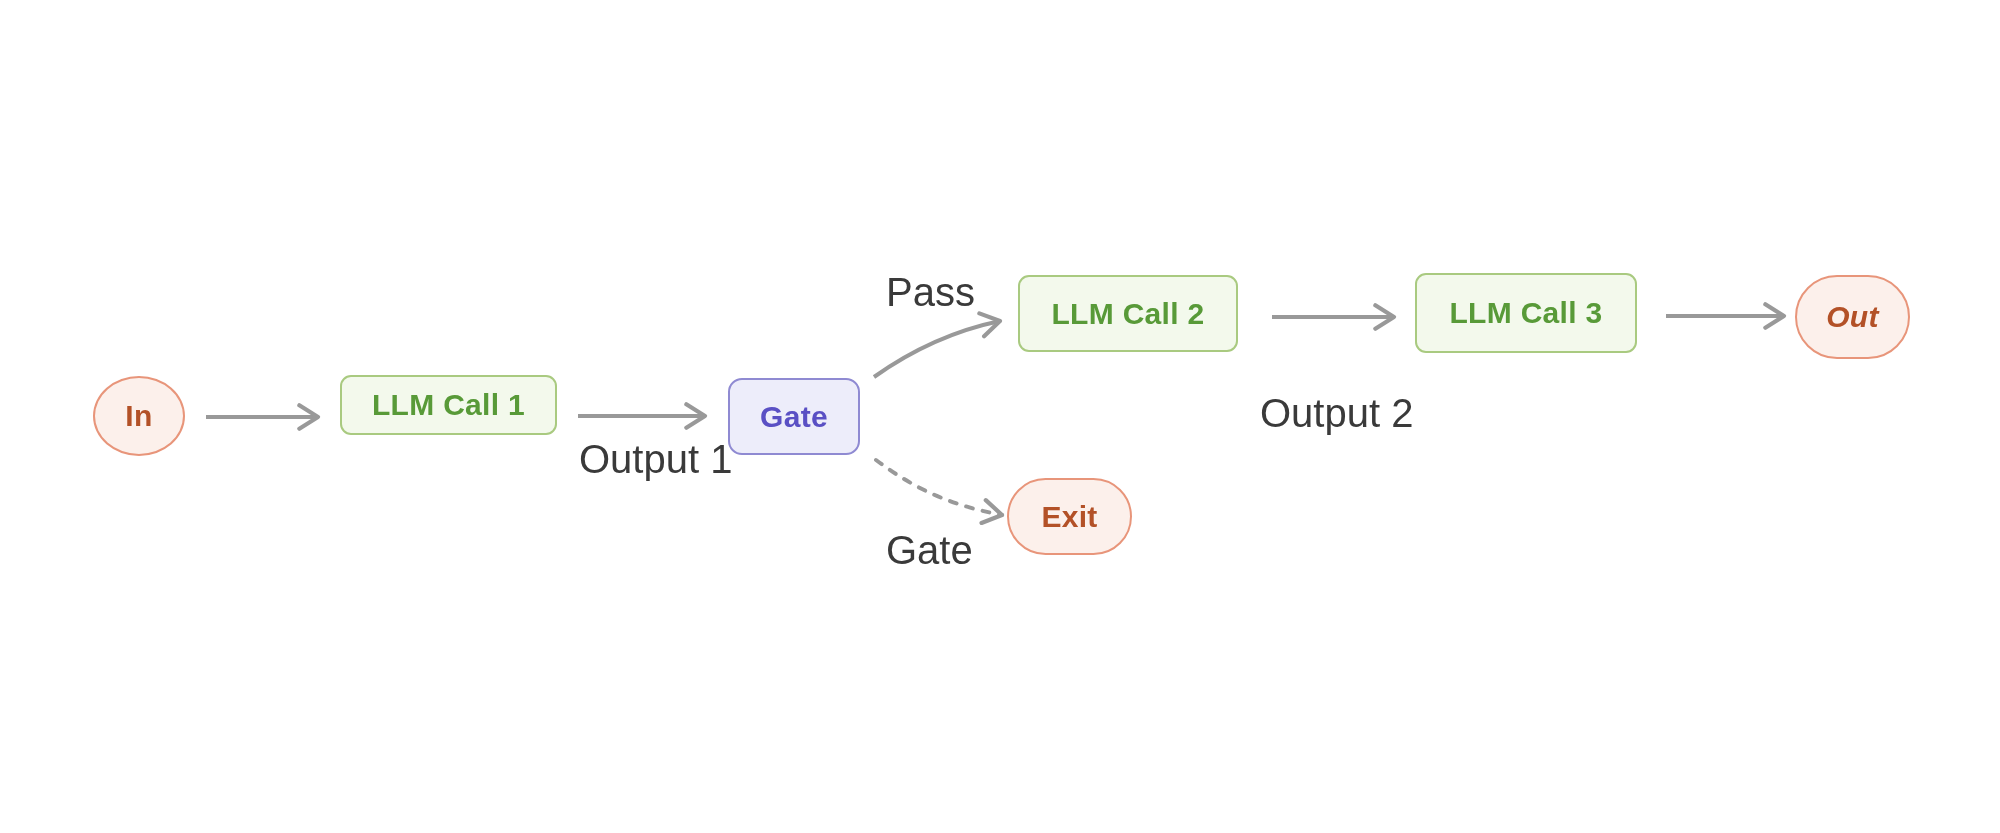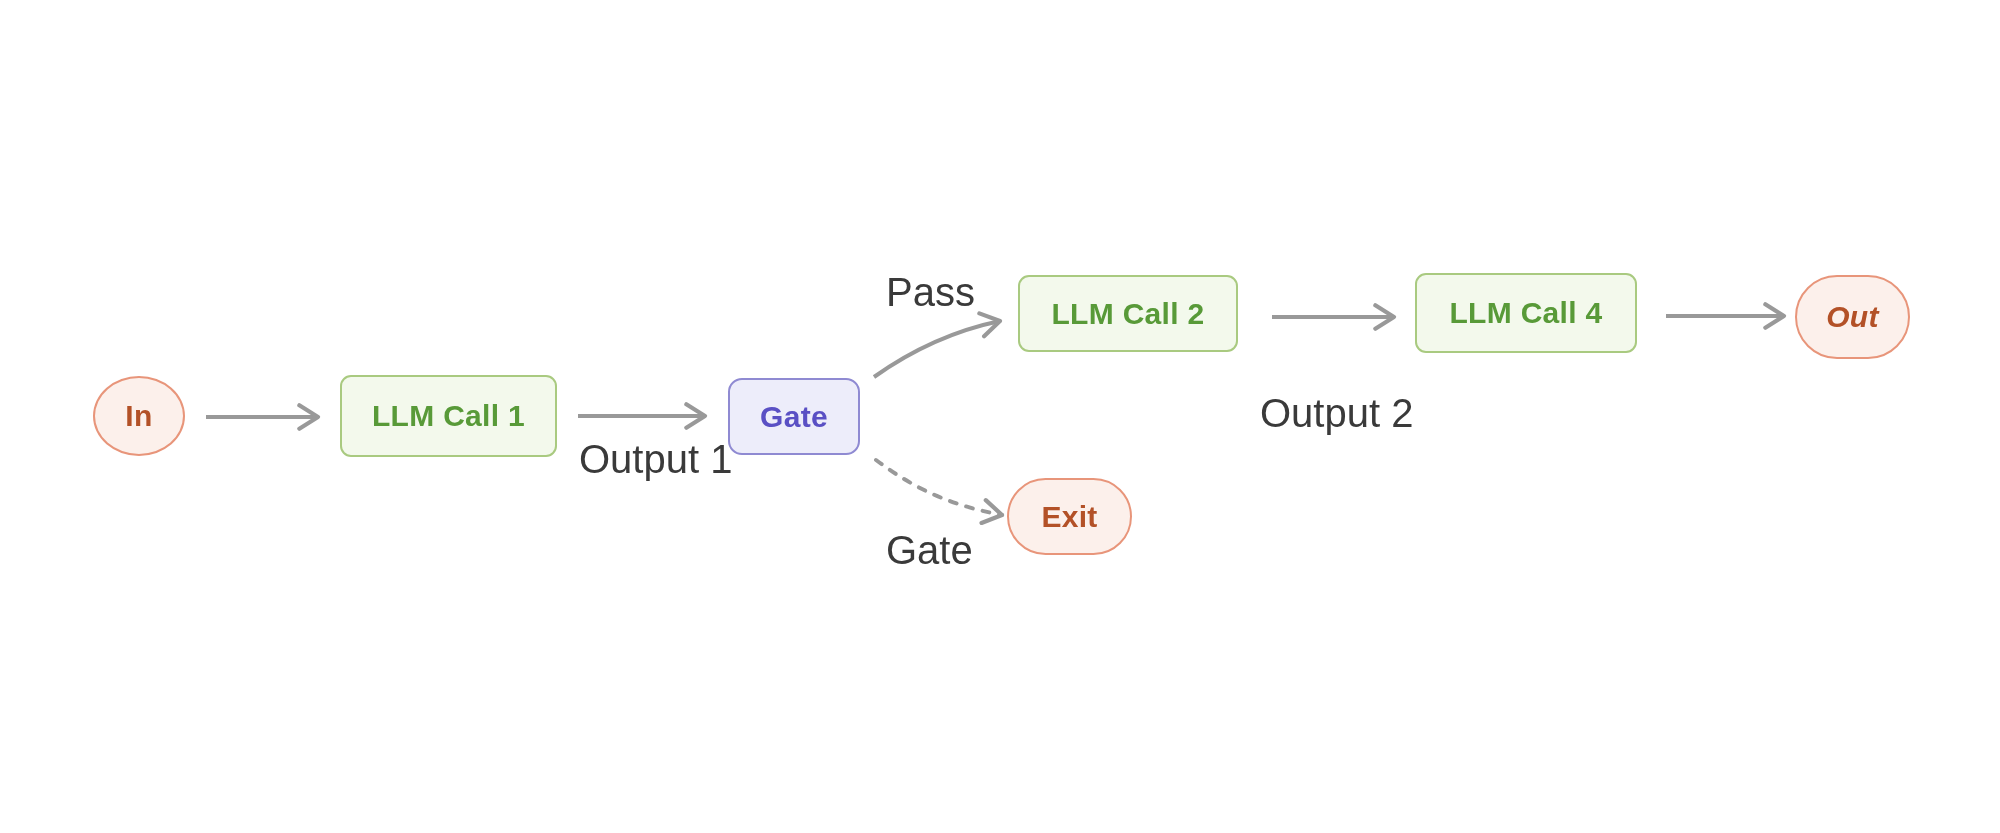--- a/index.html
+++ b/index.html
@@ -66,34 +66,34 @@
     <path class="arrow" d="M 874 377 C 912 350, 952 331, 1000 321" marker-end="url(#arrowhead)"></path>
     <path class="arrow dashed" d="M 876 460 C 912 487, 948 505, 1002 515" marker-end="url(#arrowhead)"></path>
     <path class="arrow" d="M 1272 317 L 1394 317" marker-end="url(#arrowhead)"></path>
     <path class="arrow" d="M 1666 316 L 1784 316" marker-end="url(#arrowhead)"></path>
   </svg>
 
   <div class="node terminal circle" style="left:93px; top:376px; width:92px; height:80px;">
     <span>In</span>
   </div>
 
-  <div class="node llm" style="left:340px; top:375px; width:217px; height:82px;">
+  <div class="node llm" style="left:340px; top:375px; width:217px; height:60px;">
     <span>LLM Call 1</span>
   </div>
 
   <div class="node gate" style="left:728px; top:378px; width:132px; height:77px;">
     <span>Gate</span>
   </div>
 
   <div class="node llm" style="left:1018px; top:275px; width:220px; height:77px;">
     <span>LLM Call 2</span>
   </div>
 
   <div class="node llm" style="left:1415px; top:273px; width:222px; height:80px;">
-    <span>LLM Call 4</span>
+    <span>LLM Call 3</span>
   </div>
 
   <div class="node terminal stadium" style="left:1795px; top:275px; width:115px; height:84px;font-style:italic;">
     <span>Out</span>
   </div>
 
   <div class="node terminal stadium" style="left:1007px; top:478px; width:125px; height:77px;">
     <span>Exit</span>
   </div>
 

